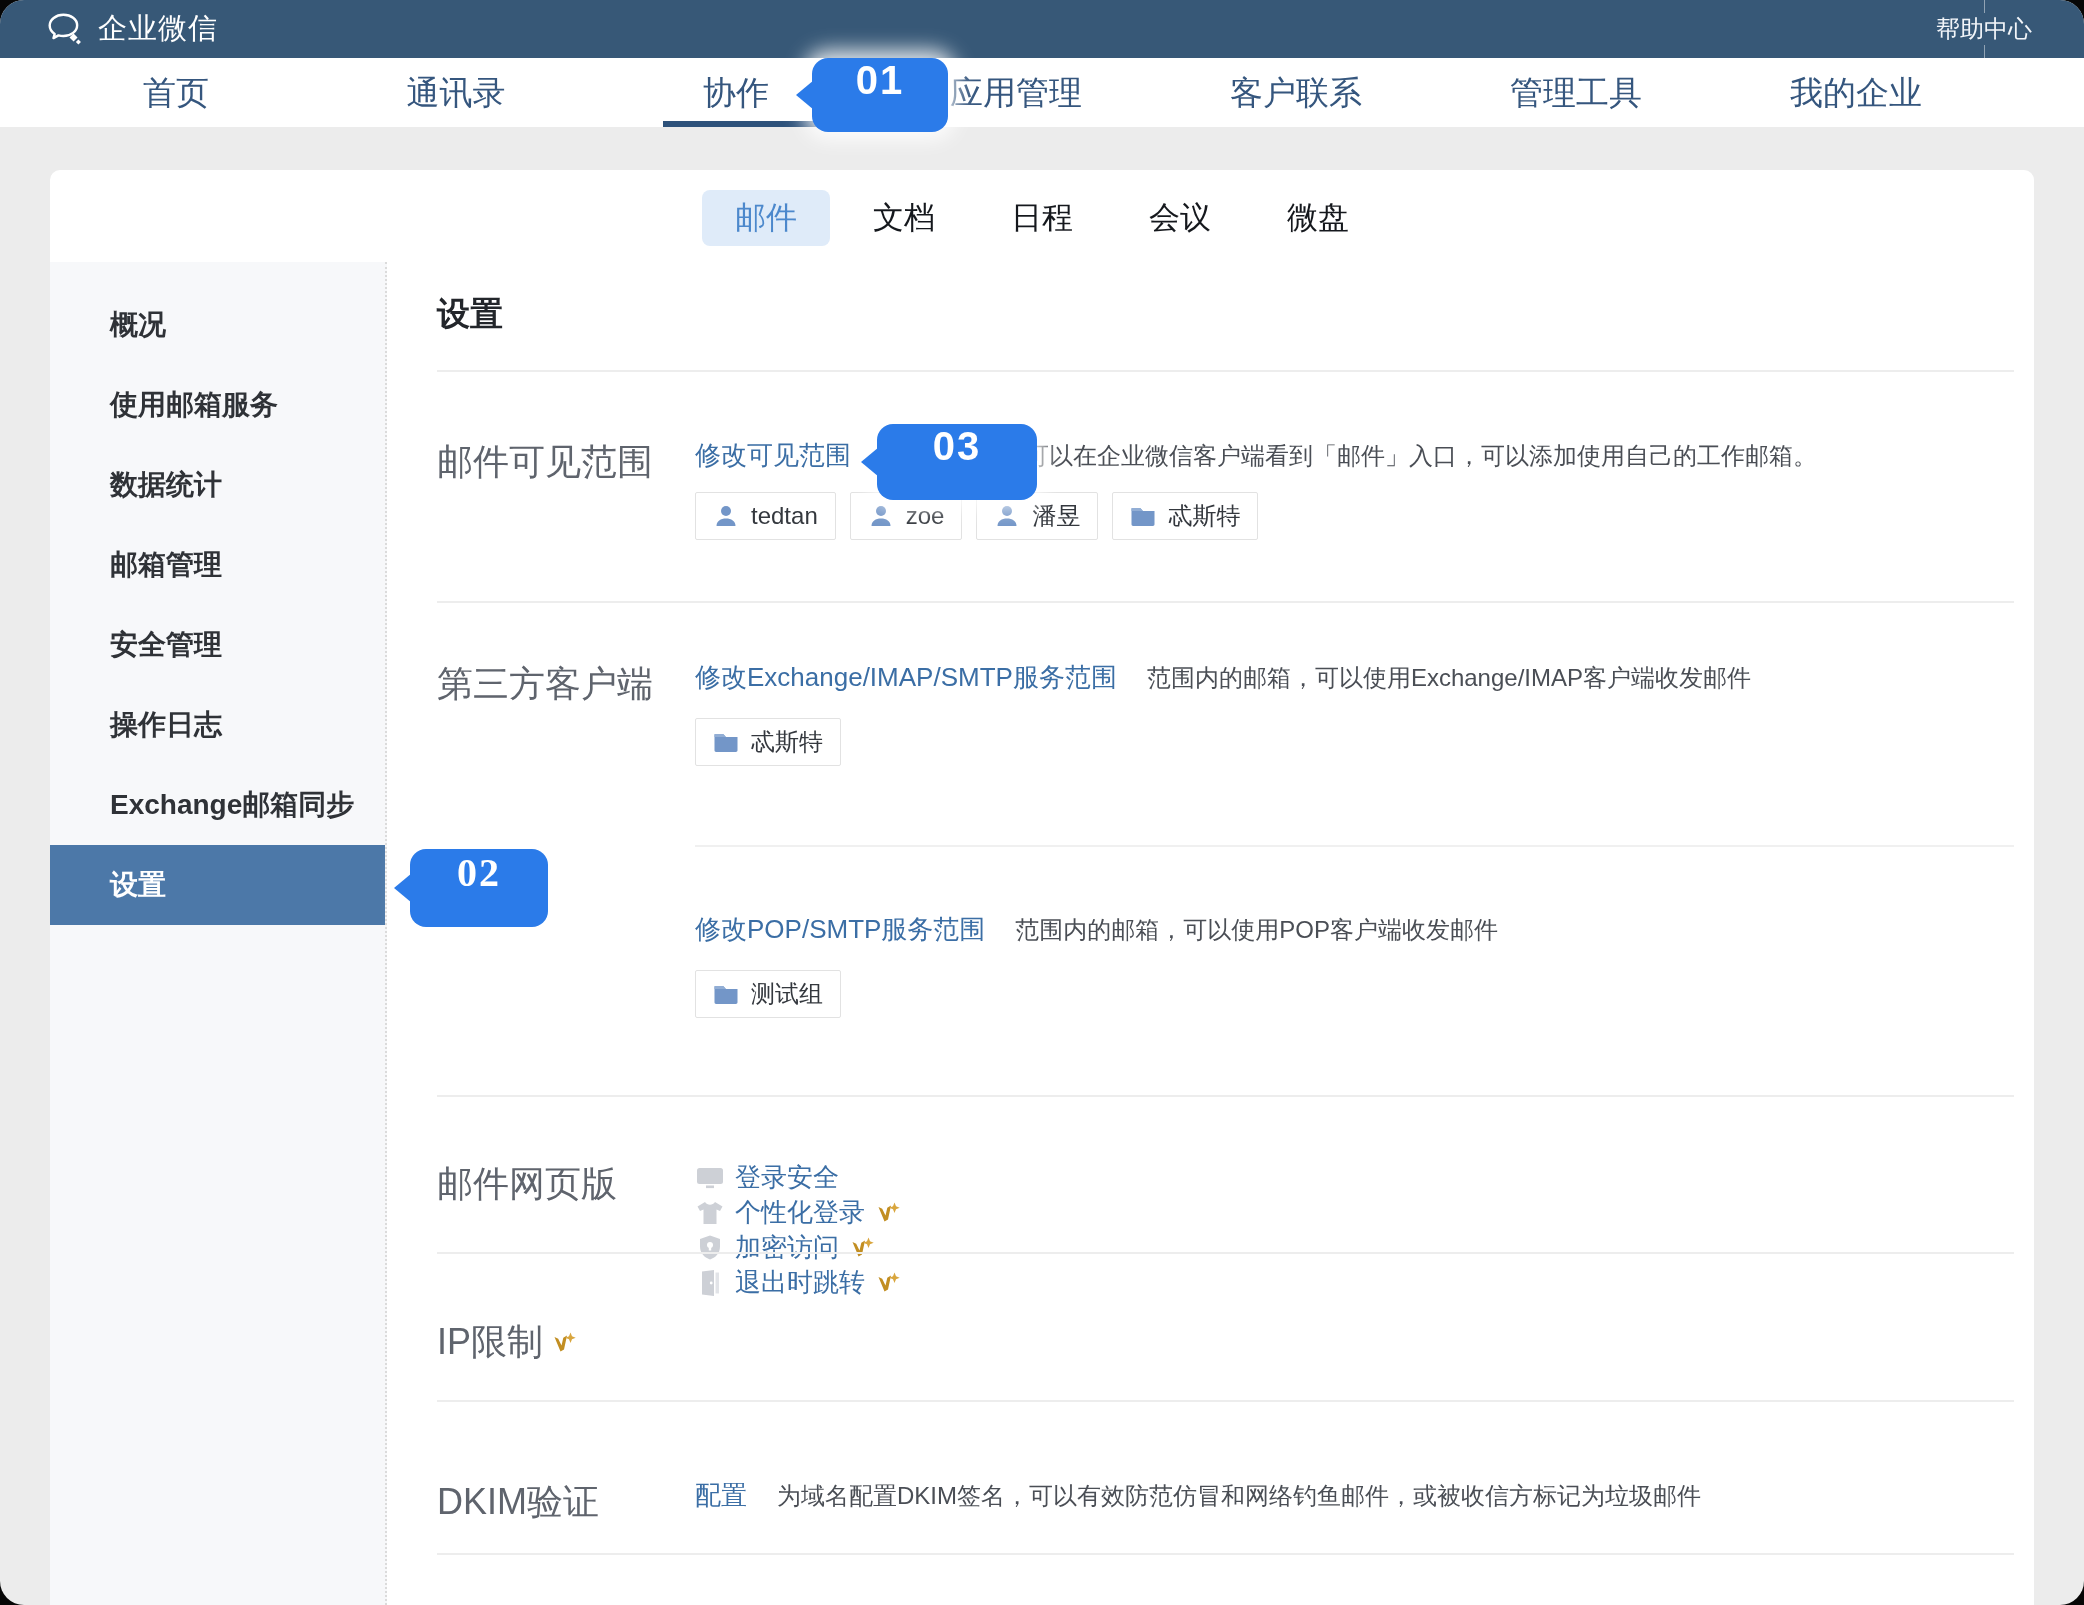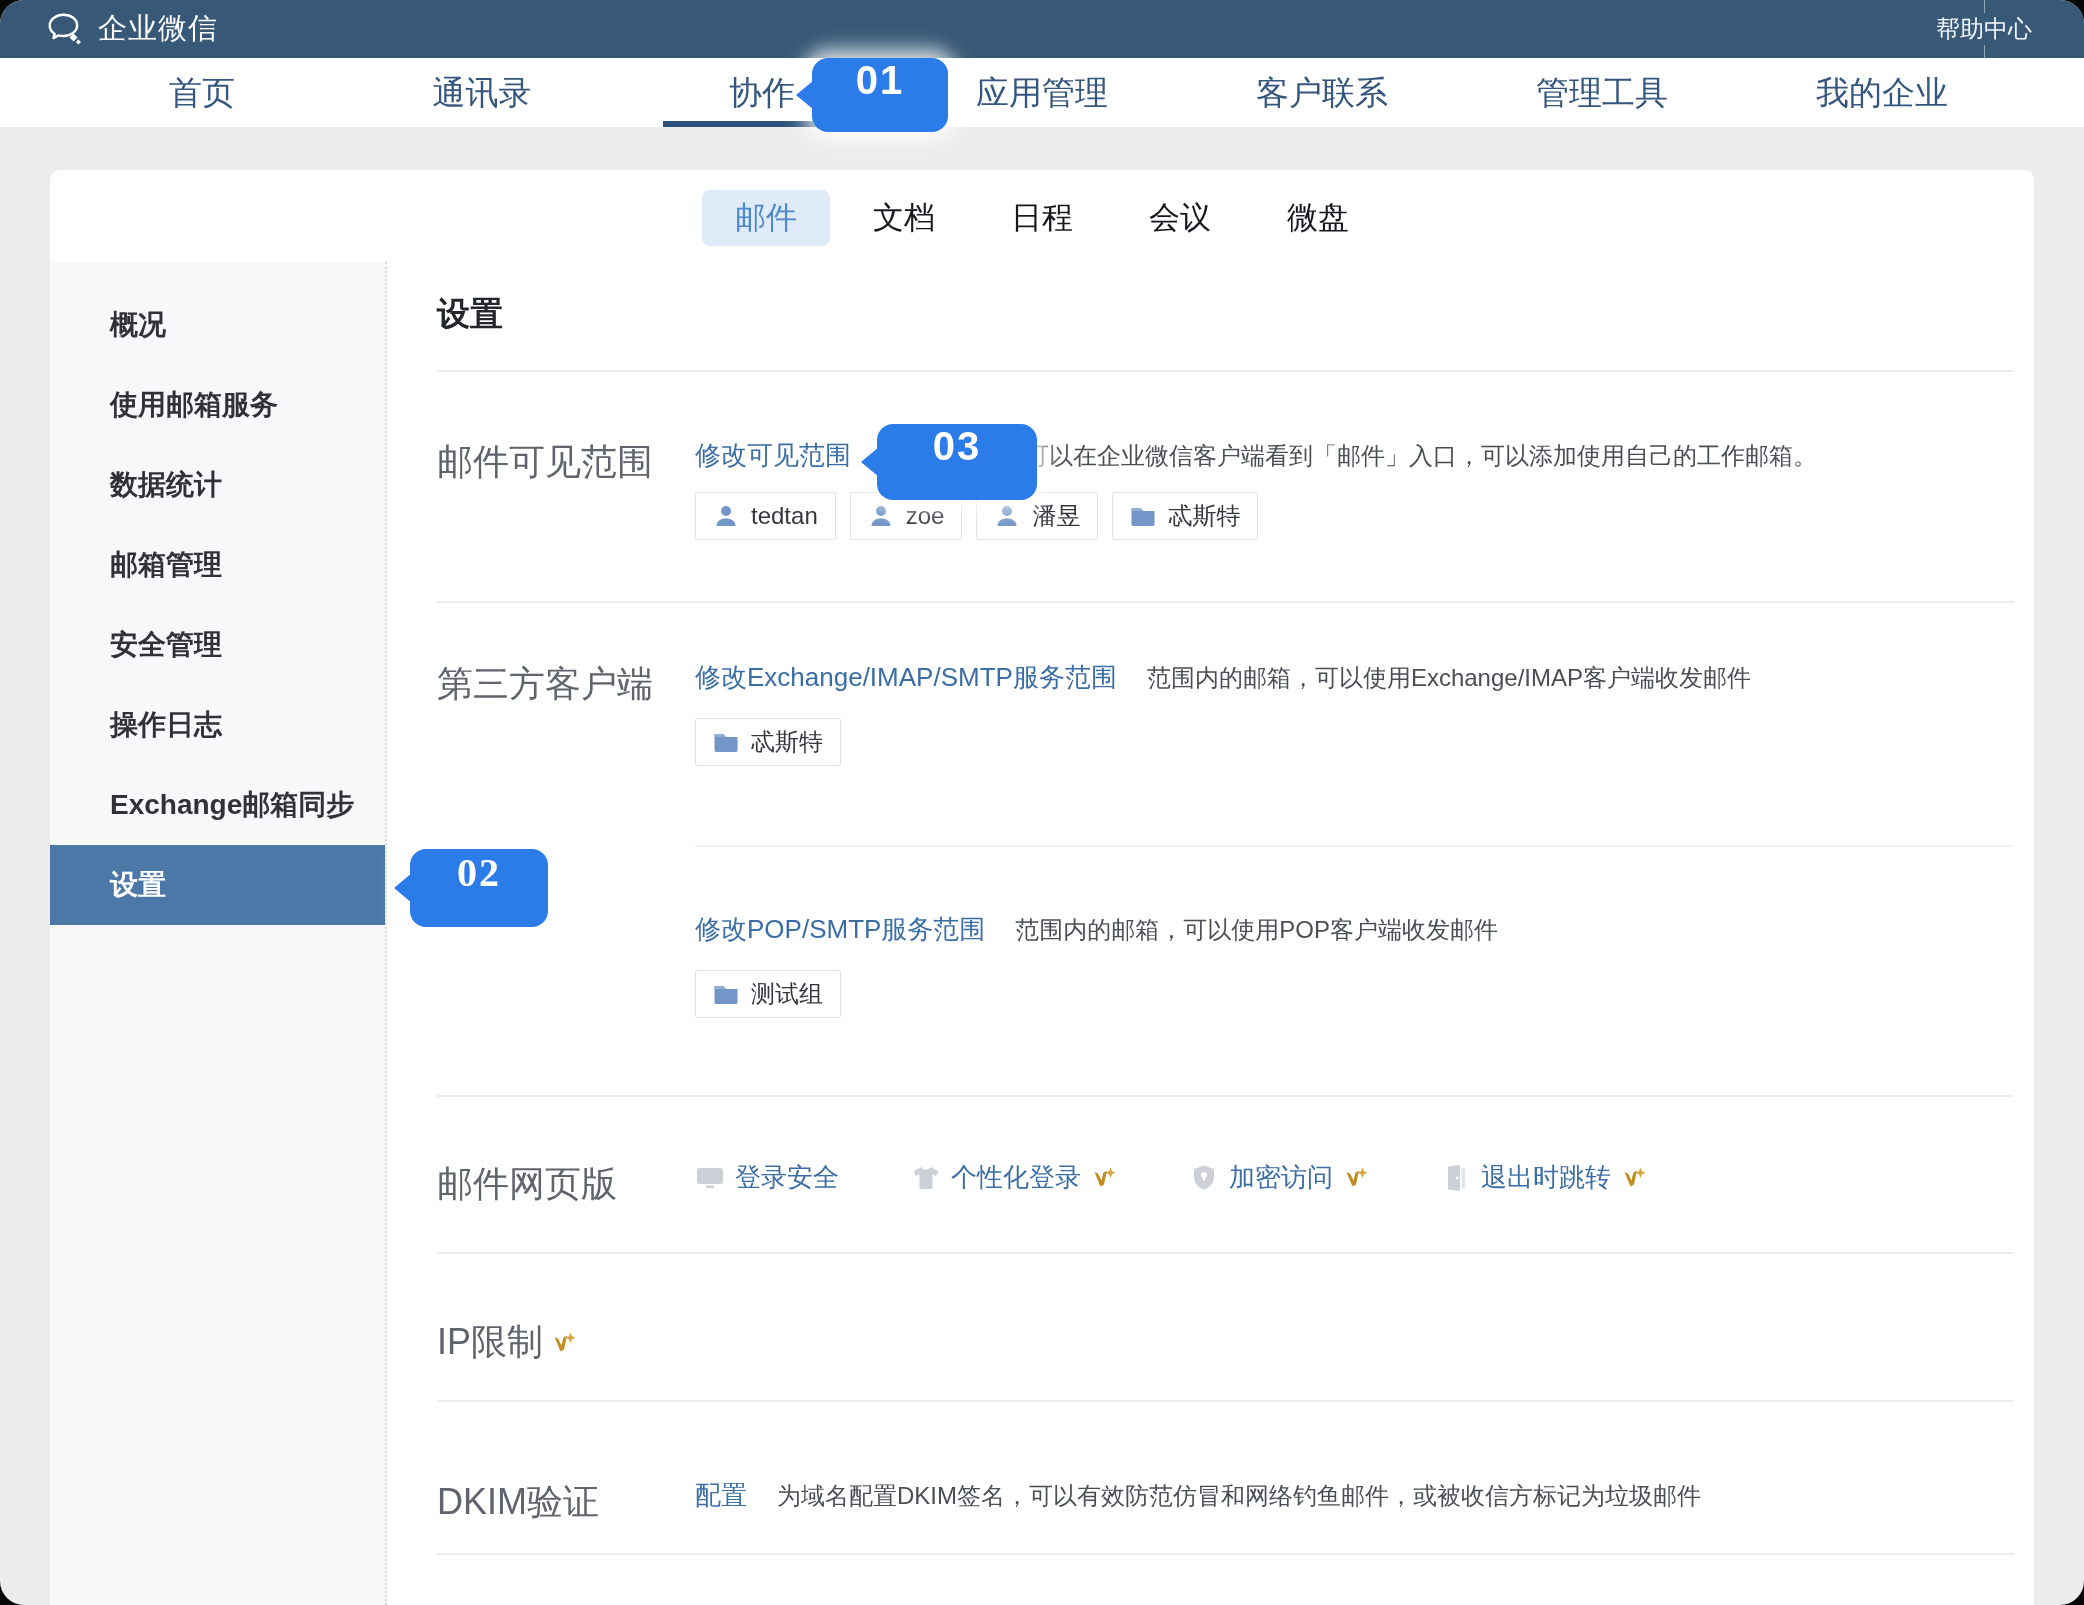--- a/index.html
+++ b/index.html
@@ -8,21 +8,21 @@
 
   
   .topbar{position:absolute;top:0;left:0;right:0;height:58px;background:#375877;display:flex;align-items:center;color:#fff;}
   .brand{display:flex;align-items:center;gap:14px;margin-left:46px;font-size:29px;letter-spacing:1px;}
   .topbar-right{margin-left:auto;display:flex;align-items:center;margin-right:52px;font-size:24px;color:#F2F5F9;flex-direction:column;}
   .tb-sep{width:1px;height:22px;background:rgba(255,255,255,.45);margin:0 22px;}
   .tb-link{cursor:pointer;}
 
   
   .navbar{position:absolute;top:58px;left:0;right:0;height:69px;background:#FFFFFF;}
-  .nav-tabs{position:absolute;left:62px;top:0;display:flex;}
+  .nav-tabs{position:absolute;left:36px;top:0;display:flex;}
   .nav-tab{width:280px;text-align:center;line-height:69px;font-size:33px;color:#35567E;cursor:pointer;}
   .nav-underline{position:absolute;left:663px;bottom:0;width:187px;height:6px;background:#2E527B;}
 
   
   .card{position:absolute;left:50px;top:170px;width:1984px;bottom:0;background:#fff;border-radius:10px 10px 0 0;}
   .subtabs{position:absolute;top:20px;left:0;right:0;height:56px;display:flex;justify-content:center;align-items:center;gap:10px;}
   .subtab{height:56px;line-height:56px;padding:0 33px;font-size:31px;color:#15181D;border-radius:8px;cursor:pointer;}
   .subtab.active{background:#DFEBF9;color:#4C88CC;}
 
   
@@ -35,21 +35,21 @@
   .page-title{position:absolute;left:50px;top:122px;font-size:33px;font-weight:600;color:#23262B;}
   .hr{position:absolute;left:50px;right:20px;height:2px;background:#EDEDED;}
   .hr.sub{left:308px;background:#F0F0F0;}
   .row{position:absolute;left:50px;right:20px;display:flex;align-items:flex-start;}
   .row-label{width:258px;flex:none;font-size:36px;color:#5F646D;display:flex;align-items:center;gap:8px;}
   .row-body{position:relative;flex:1;display:flex;align-items:center;}
   .link{font-size:26px;color:#3B6EA5;cursor:pointer;white-space:nowrap;}
   .desc{font-size:24px;color:#4A4E55;margin-left:30px;white-space:nowrap;}
   .tags{position:absolute;display:flex;gap:14px;}
   .tag{display:inline-flex;align-items:center;gap:12px;height:48px;padding:12px 17px;border:1px solid #E2E2E2;background:#fff;border-radius:2px;font-size:24px;color:#34383E;box-sizing:border-box;}
-  .weblinks{display:flex;align-items:flex-start;gap:72px;}
+  .weblinks{display:flex;align-items:flex-start;flex-direction:column;}
   .weblink{display:inline-flex;align-items:center;gap:10px;cursor:pointer;}
   .weblink .link{font-size:26px;}
 
   
   .badge{position:absolute;background:#2B7BE9;border-radius:16px;color:#fff;font-weight:bold;font-size:40px;display:flex;align-items:flex-start;justify-content:center;letter-spacing:2px;box-shadow:0 0 20px 8px rgba(255,255,255,.85);z-index:50;}
   .badge .tail{position:absolute;left:-16px;top:50%;transform:translateY(-50%);width:0;height:0;border-top:15px solid transparent;border-bottom:15px solid transparent;border-right:18px solid #2B7BE9;}
   .badge-01{left:812px;top:58px;width:136px;height:74px;}
   .badge-02{left:410px;top:849px;width:138px;height:78px;font-family:Liberation Serif, serif;}
   .badge-03{left:182px;top:-14px;width:160px;height:76px;}
 

